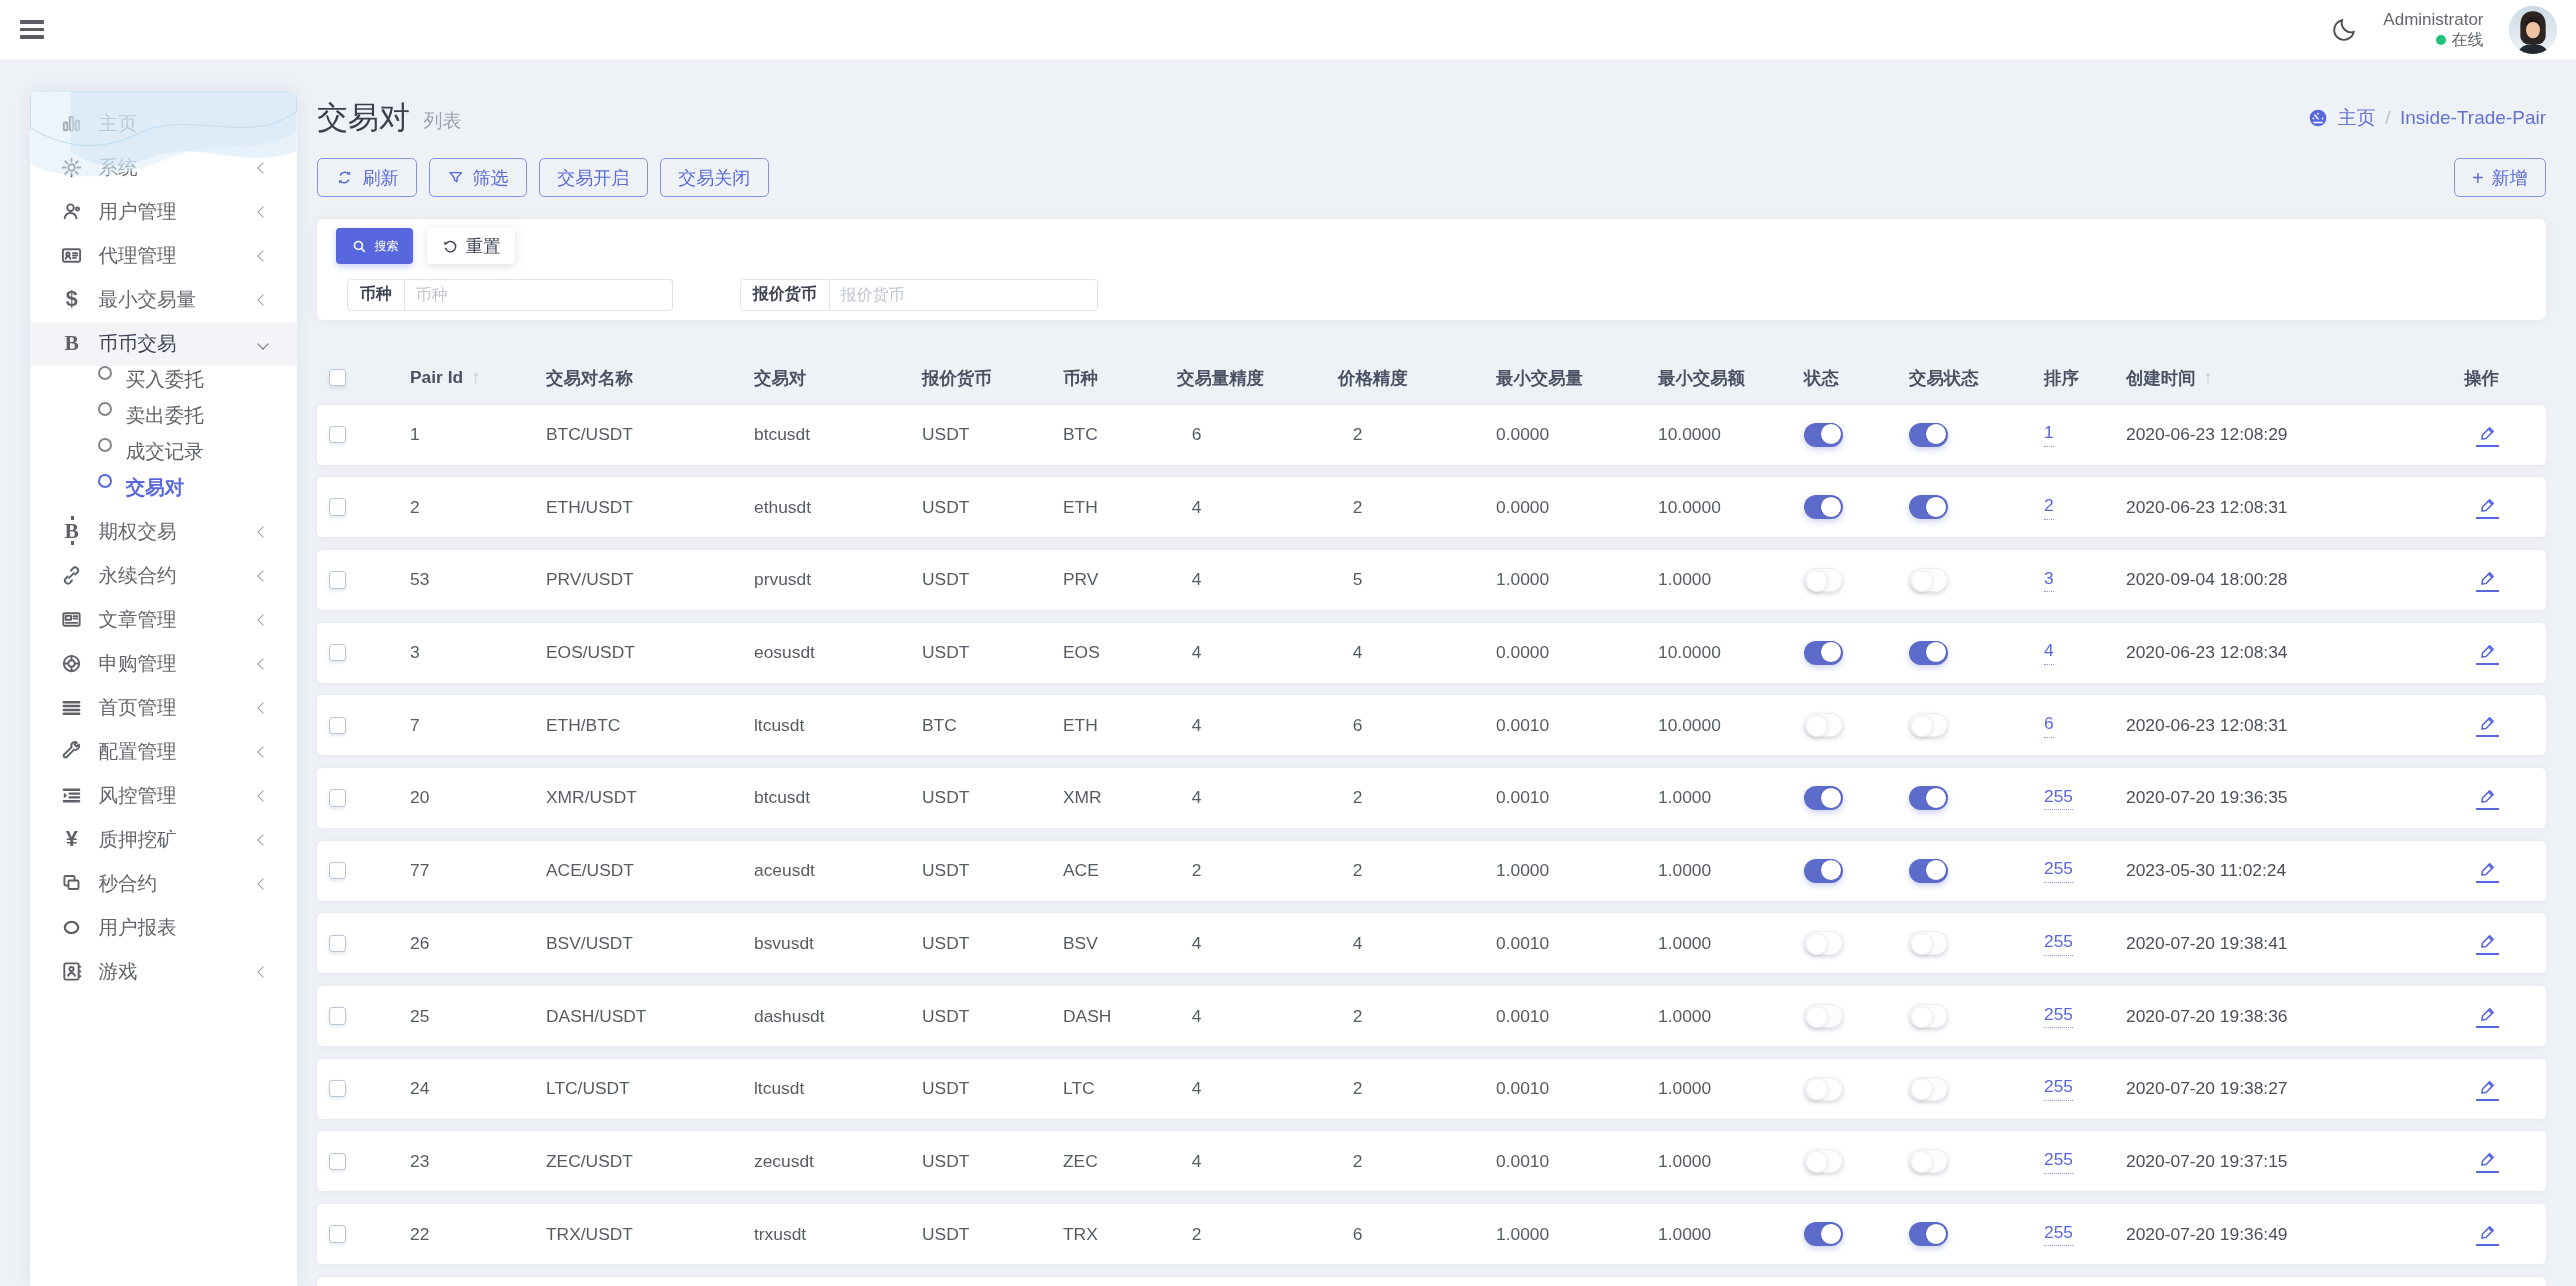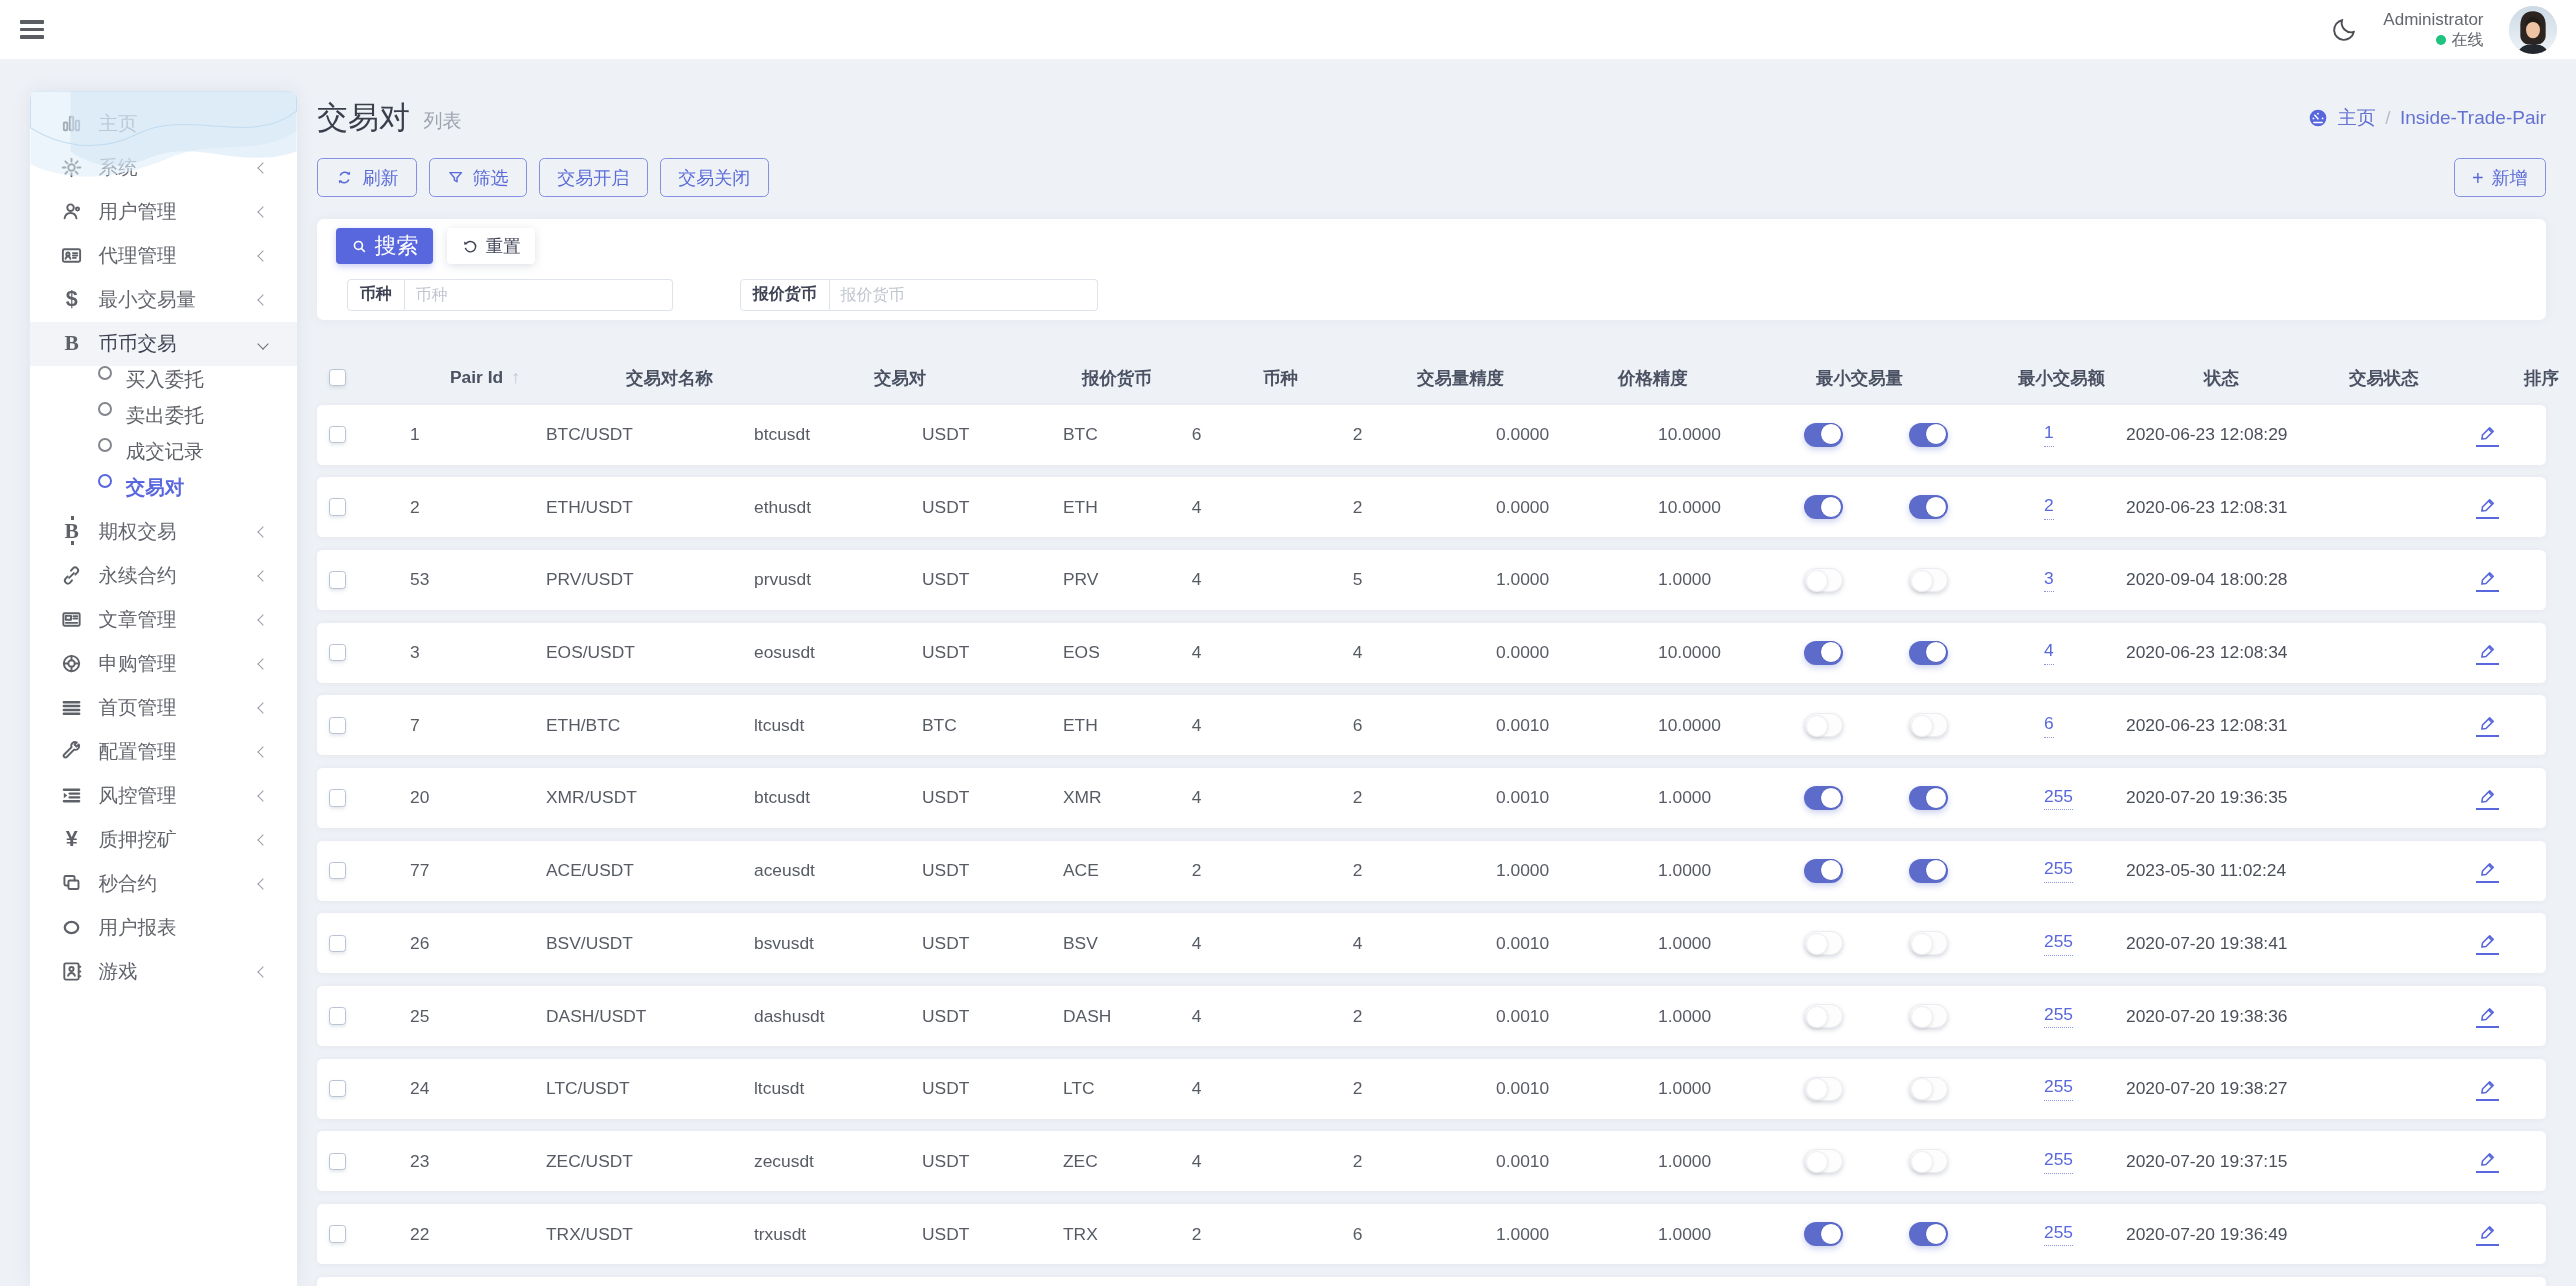--- a/index.html
+++ b/index.html
@@ -58,37 +58,37 @@
 
   .toolbar{margin-top:16px;display:flex;align-items:flex-start;gap:12px;}
   .btn-outline{height:39px;padding:0 17.4px;border:1.3px solid #8490e2;border-radius:5.4px;background:transparent;
     color:#5a6bd8;font-size:18px;display:inline-flex;align-items:center;gap:8px;cursor:pointer;
     font-family:inherit;}
   .btn-add{margin-left:auto;}
 
   .search-card{margin-top:21.5px;height:101px;background:#fff;border-radius:6.7px;
     box-shadow:0 0.7px 12px rgba(82,63,105,.05);padding:9.4px 0 0 19px;}
   .btn-search{height:36px;padding:0 14.8px;background:#5867dd;border:none;border-radius:4px;color:#fff;
-    font-size:22px;display:inline-flex;align-items:center;gap:6.7px;cursor:pointer;font-family:inherit;
+    font-size:12px;display:inline-flex;align-items:center;gap:6.7px;cursor:pointer;font-family:inherit;
     box-shadow:0 2.7px 6.7px rgba(88,103,221,.3);}
   .btn-reset{height:36px;padding:0 14.8px;margin-left:10.7px;background:#fff;border:none;border-radius:4px;
     color:#3f4254;font-size:17.4px;display:inline-flex;align-items:center;gap:6.7px;cursor:pointer;
     font-family:inherit;box-shadow:0 2px 8px rgba(120,130,150,.25);}
   .fields-row{margin-top:14.8px;margin-left:10.7px;display:flex;gap:67px;}
   .in-group{display:flex;height:32px;}
   .in-label{border:0.7px solid #dfe4ec;border-radius:4px 0 0 4px;display:flex;align-items:center;
     padding:0 12px;font-size:16px;font-weight:bold;color:#3f4254;background:#fff;}
   .in-field{border:0.7px solid #dfe4ec;border-left:none;border-radius:0 4px 4px 0;width:268px;
     padding:0 10.7px;font-size:16px;color:#3f4254;font-family:inherit;outline:none;}
   .in-field::placeholder{color:#c0c5cf;}
 
   
   .grid{display:grid;grid-template-columns:81px 136px 208px 168px 141px 114px 161px 158px 162px 146px 105px 135px 82px 262px 1fr;
     padding-left:12px;align-items:center;}
-  .thead{margin-top:31px;height:54px;gap:40px;}
+  .thead{margin-top:31px;height:54px;}
   .h{font-size:17.4px;font-weight:bold;color:#4a5162;display:flex;align-items:center;}
   .arrow-up{color:#c3c8d2;font-weight:normal;font-size:18px;margin-left:8px;}
   .tbody{margin-top:0;}
   .row{height:60px;background:#fff;border-radius:5.4px;box-shadow:0 0.7px 6.7px rgba(82,63,105,.05);margin-bottom:12.7px;}
   .c{font-size:17.4px;color:#575b64;display:flex;align-items:center;}
   .c.numpad{padding-left:14.8px;}
   .checkbox{width:17.4px;height:17.4px;border:1.3px solid #b9c3d2;border-radius:3.4px;background:#fff;
     box-shadow:0 2px 3.4px rgba(150,160,180,.25);cursor:pointer;}
   .toggle{width:39px;height:24px;border-radius:12px;position:relative;display:inline-block;cursor:pointer;}
   .toggle.on{background:#5d6bcb;box-shadow:0 2.7px 6px rgba(90,105,199,.3);}

